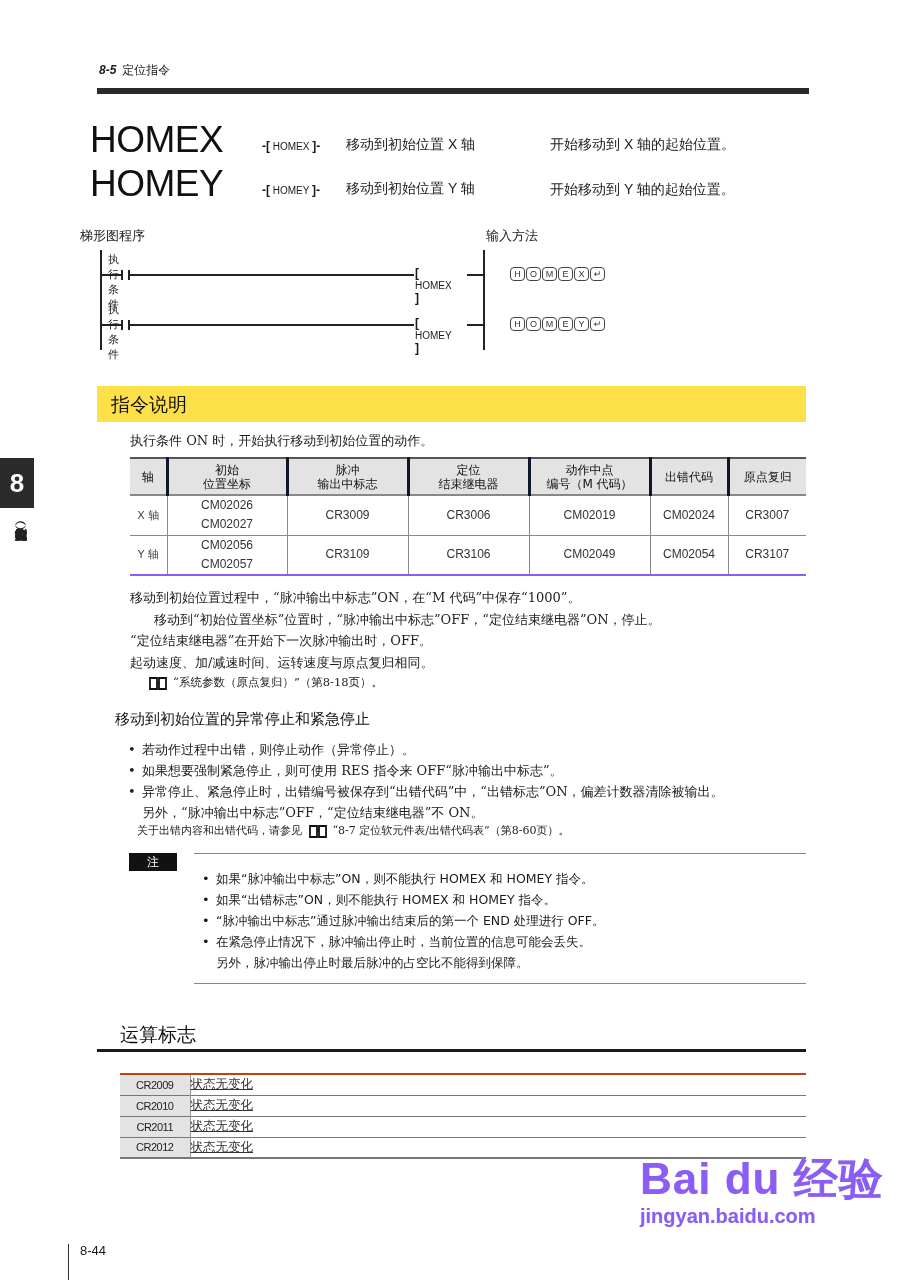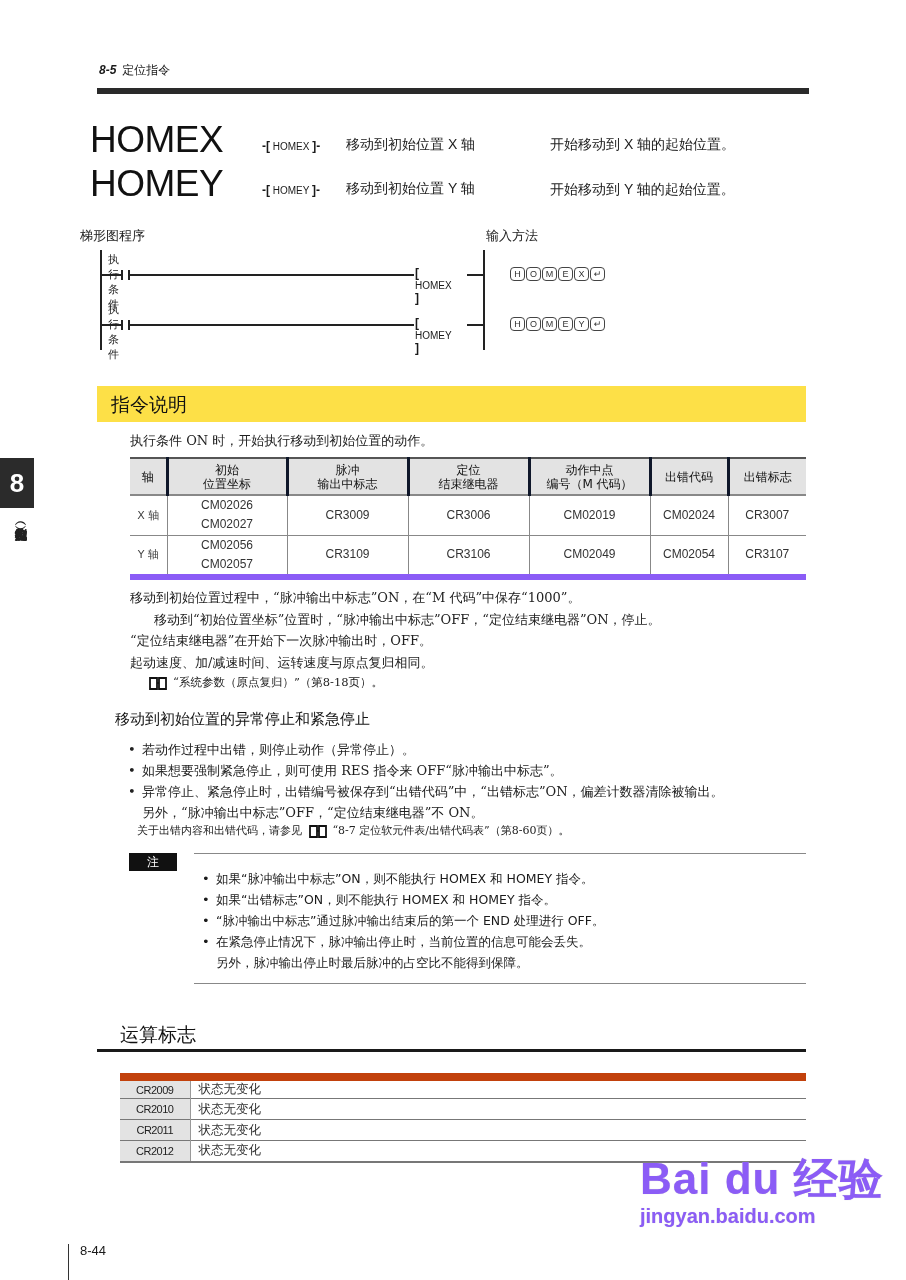--- a/index.html
+++ b/index.html
@@ -39,45 +39,45 @@
     .chap { left: 0; top: 458px; width: 34px; height: 50px; background: #2b2b2b; color: #fff; font-size: 26px; font-weight: bold; text-align: center; line-height: 50px; font-family: "Liberation Sans", sans-serif; }
     .chap-txt { left: 8px; top: 518px; width: 20px; font-size: 12px; line-height: 15px; color: #222; writing-mode: vertical-rl; font-weight: bold; }
 
     
     table.t1 { position: absolute; left: 130px; top: 457px; width: 676px; border-collapse: collapse; font-size: 12px; }
     table.t1 th { background: #e3e3e3; font-weight: normal; font-size: 12px; line-height: 14px; padding: 2px 2px; border-left: 3px solid #0f172a; border-right: 1px solid #888; height: 37px; color: #111; }
     table.t1 td { text-align: center; font-family: "Liberation Sans", sans-serif; font-size: 12px; line-height: 19px; border-left: 1px solid #888; border-right: 1px solid #888; height: 40px; color: #333; }
     table.t1 td.ax { font-family: "DejaVu Sans", sans-serif; font-size: 11px; color: #444; }
     table.t1 tr.h { border-top: 2px solid #555; border-bottom: 2px solid #888; }
     table.t1 tr.r1 { border-bottom: 1px solid #888; }
-    table.t1 tr.r2 { border-bottom: 6px solid #8b5cf6; margin-top: 16px; }
+    table.t1 tr.r2 { border-bottom: 2px solid #8b5cf6; margin-top: 16px; }
     table.t1 th:first-child, table.t1 td:first-child { border-left: none; }
     table.t1 th:last-child, table.t1 td:last-child { border-right: none; }
 
     .book { display: inline-block; width: 18px; height: 13px; vertical-align: middle; margin-right: 6px; }
 
     .sub-h { left: 115px; top: 710px; font-size: 15px; color: #111; }
     ul.bul { position: absolute; list-style: none; }
     ul.bul li { position: relative; padding-left: 16px; font-size: 13px; line-height: 21px; font-family: "DejaVu Serif", serif; color: #222; }
     ul.bul li::before { content: "•"; position: absolute; left: 2px; top: 0; font-size: 13px; }
     ul.bul li.cont::before { content: ""; }
 
     .note-tag { left: 129px; top: 853px; width: 48px; height: 18px; background: #111; color: #fff; font-size: 12px; text-align: center; line-height: 18px; }
     .note-line { left: 194px; height: 1px; width: 612px; background: #888; }
     ul.note li { font-family: "DejaVu Sans", sans-serif; font-size: 12.5px; line-height: 21px; color: #1a1a1a; }
 
     .h2 { left: 120px; top: 1022px; font-size: 19px; color: #111; }
     .h2-bar { left: 97px; top: 1049px; width: 709px; height: 3px; background: #1a1a1a; }
 
     table.t2 { position: absolute; left: 120px; top: 1073px; width: 686px; border-collapse: collapse; }
     table.t2 tr { border-top: 1px solid #777; height: 21px; }
-    table.t2 tr:first-child { border-top: 8px solid #c2410c; }
+    table.t2 tr:first-child { border-top: 2px solid #c2410c; }
     table.t2 tr:last-child { border-bottom: 2px solid #777; }
     table.t2 td.k { width: 70px; background: #e3e3e3; text-align: center; font-family: "Liberation Sans", sans-serif; font-size: 11px; letter-spacing: -0.5px; border-right: 1px solid #999; color: #222; }
-    table.t2 td.v { padding-left: 8px; font-size: 12.5px; font-family: "DejaVu Serif", serif; color: #333; }
+    table.t2 td.v { font-size: 12.5px; font-family: "DejaVu Serif", serif; color: #333; text-decoration: underline; }
 
     .wm { left: 640px; top: 1150px; color: #8b5cf6; font-family: "Liberation Sans", sans-serif; font-weight: bold; text-shadow: 0 0 1px #cfcfcf; }
     .wm .a { font-size: 44px; letter-spacing: 1px; }
     .wm .b { font-size: 20px; margin-top: -4px; }
 
     .foot-line { left: 68px; top: 1244px; width: 1px; height: 36px; background: #333; }
     .foot-num { left: 80px; top: 1243px; font-size: 13px; font-family: "Liberation Sans", sans-serif; }
   </style>
 </head>
 <body>
@@ -151,21 +151,21 @@
 
 <table class="t1">
   <tbody>
       <tr class="h">
     <th style="width:37px;"><span>轴</span></th>
     <th style="width:120px;"><span>初始</span><br><span>位置坐标</span></th>
     <th style="width:121px;"><span>脉冲</span><br><span>输出中标志</span></th>
     <th style="width:121px;"><span>定位</span><br><span>结束继电器</span></th>
     <th style="width:121px;"><span>动作中点</span><br><span>编号（M 代码）</span></th>
     <th style="width:78px;"><span>出错代码</span></th>
-    <th style="width:78px;"><span>出错标志</span></th>
+    <th style="width:78px;"><span>原点复归</span></th>
   </tr>
   <tr class="r1">
     <td class="ax">X 轴</td>
     <td><span>CM02026</span><br><span>CM02027</span></td>
     <td>CR3009</td>
     <td>CR3006</td>
     <td>CM02019</td>
     <td>CM02024</td>
     <td>CR3007</td>
   </tr>

